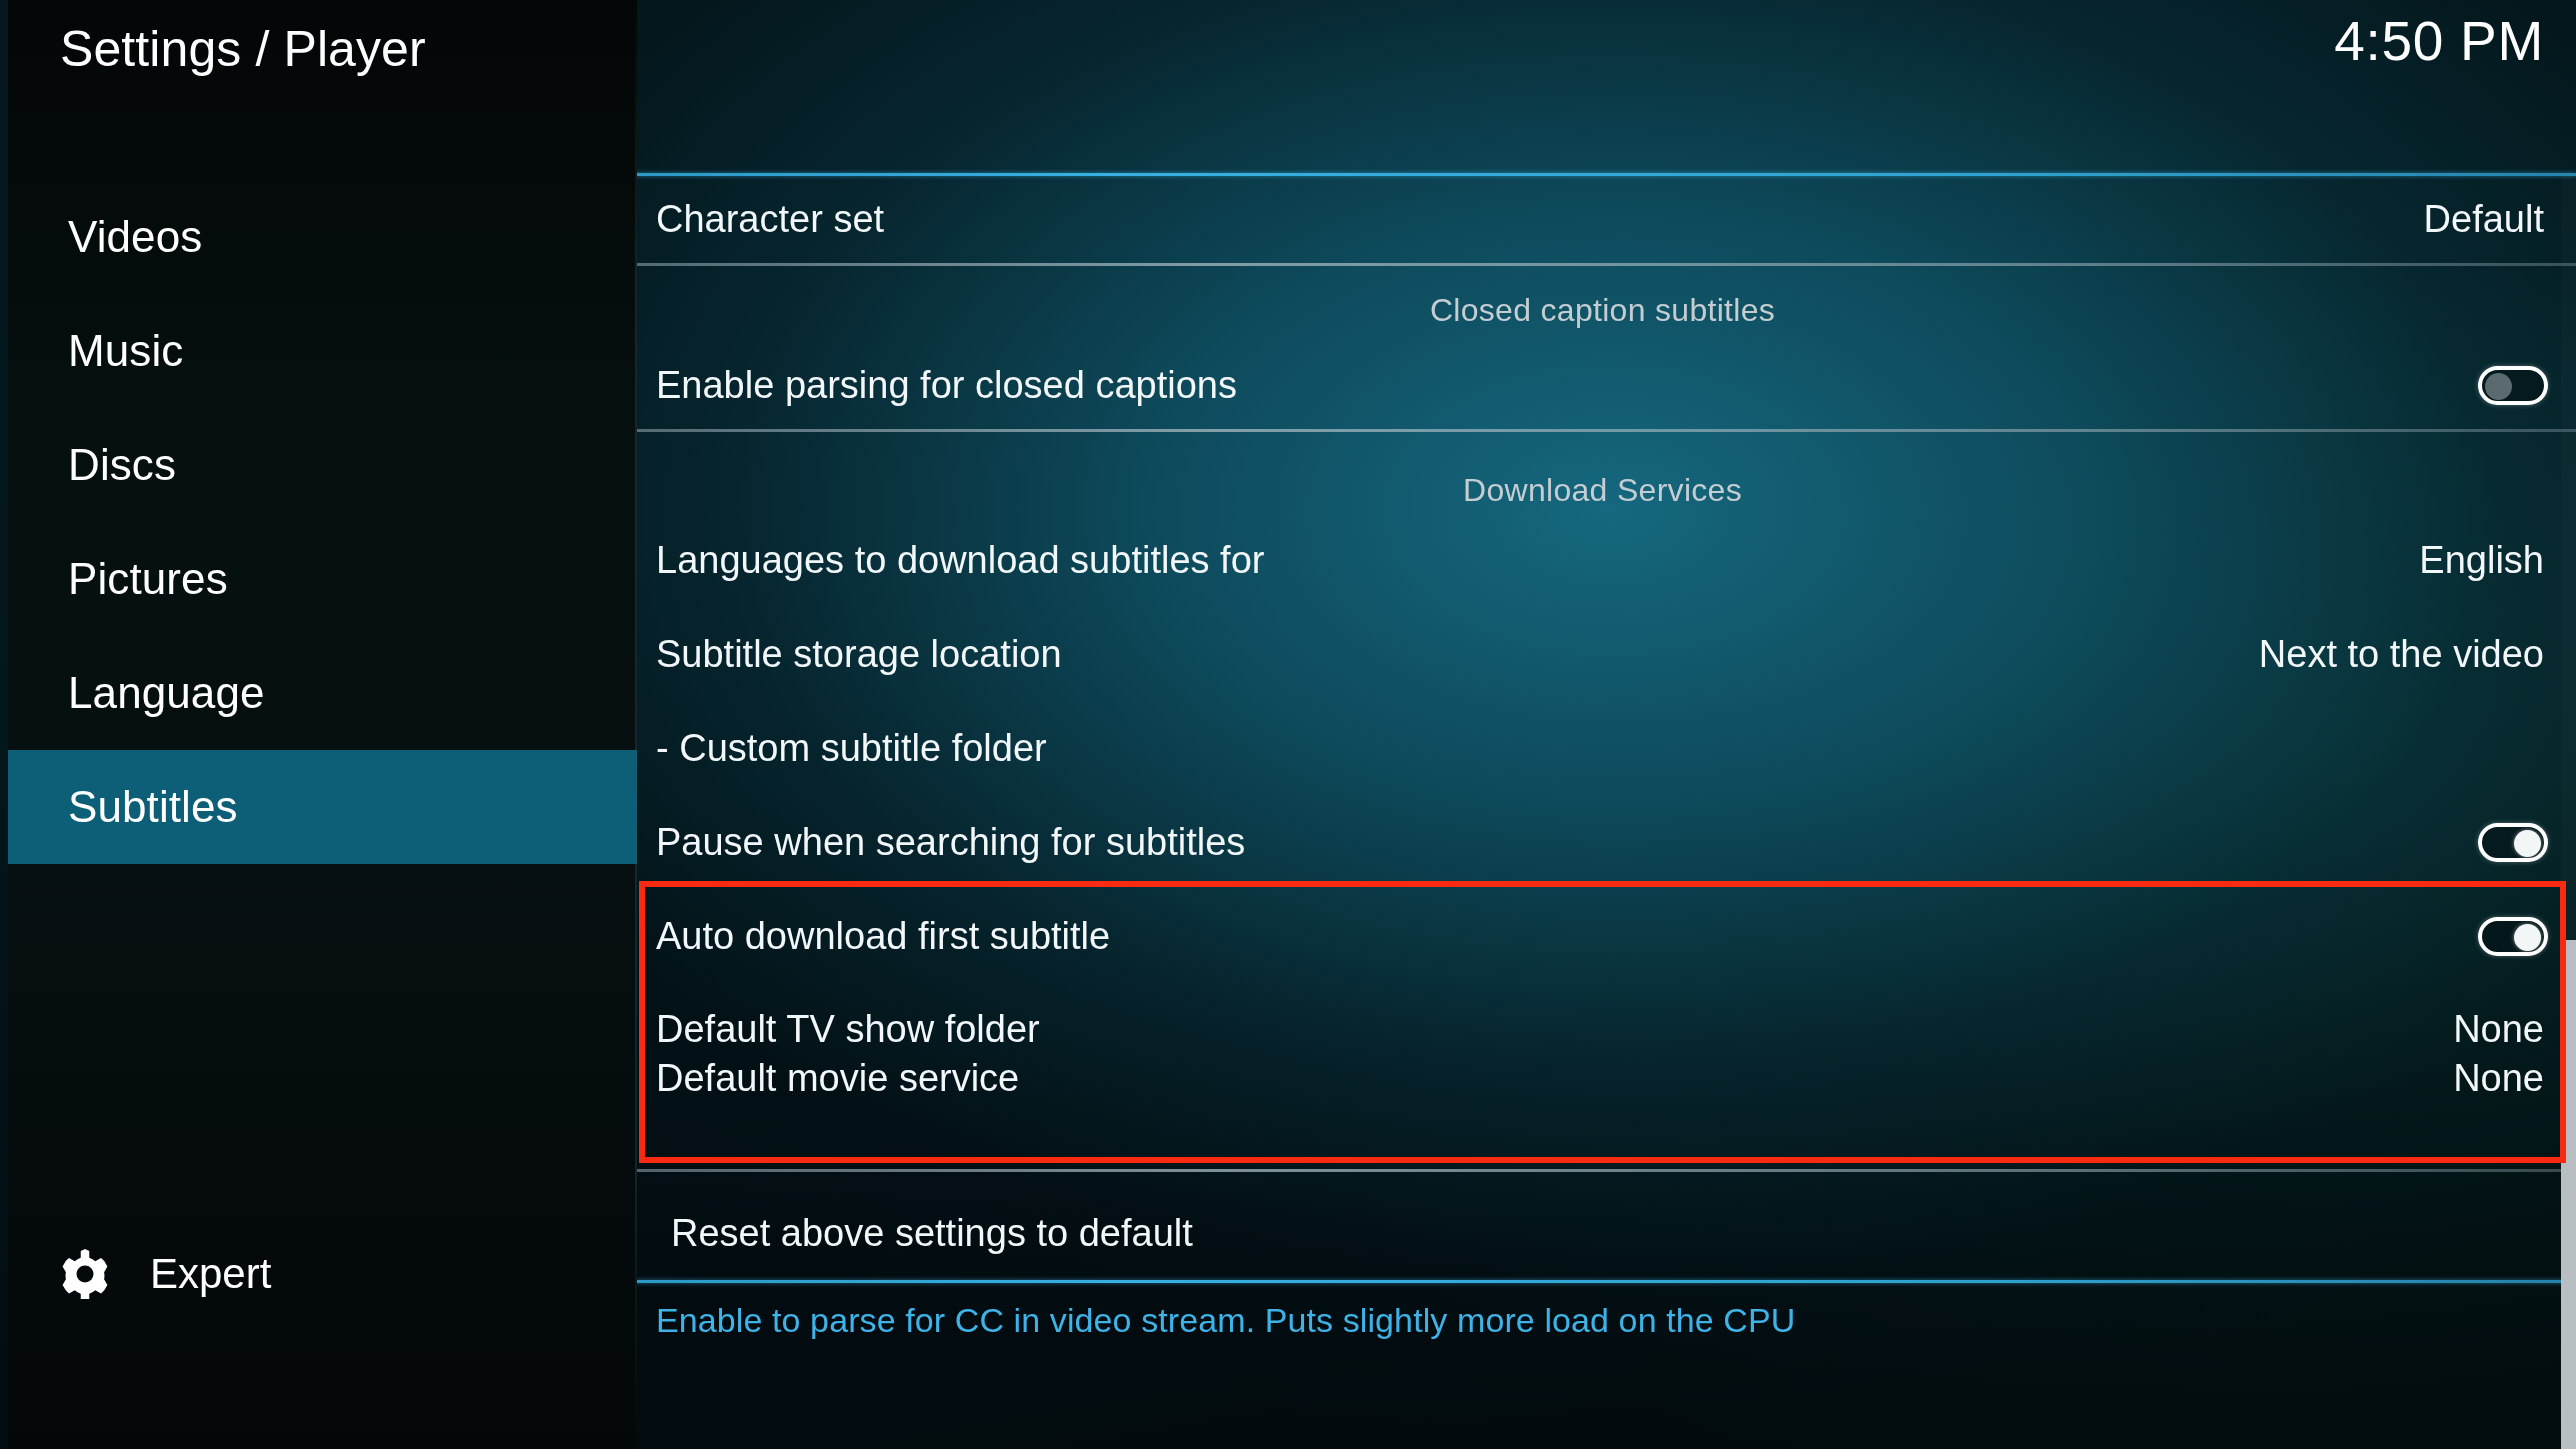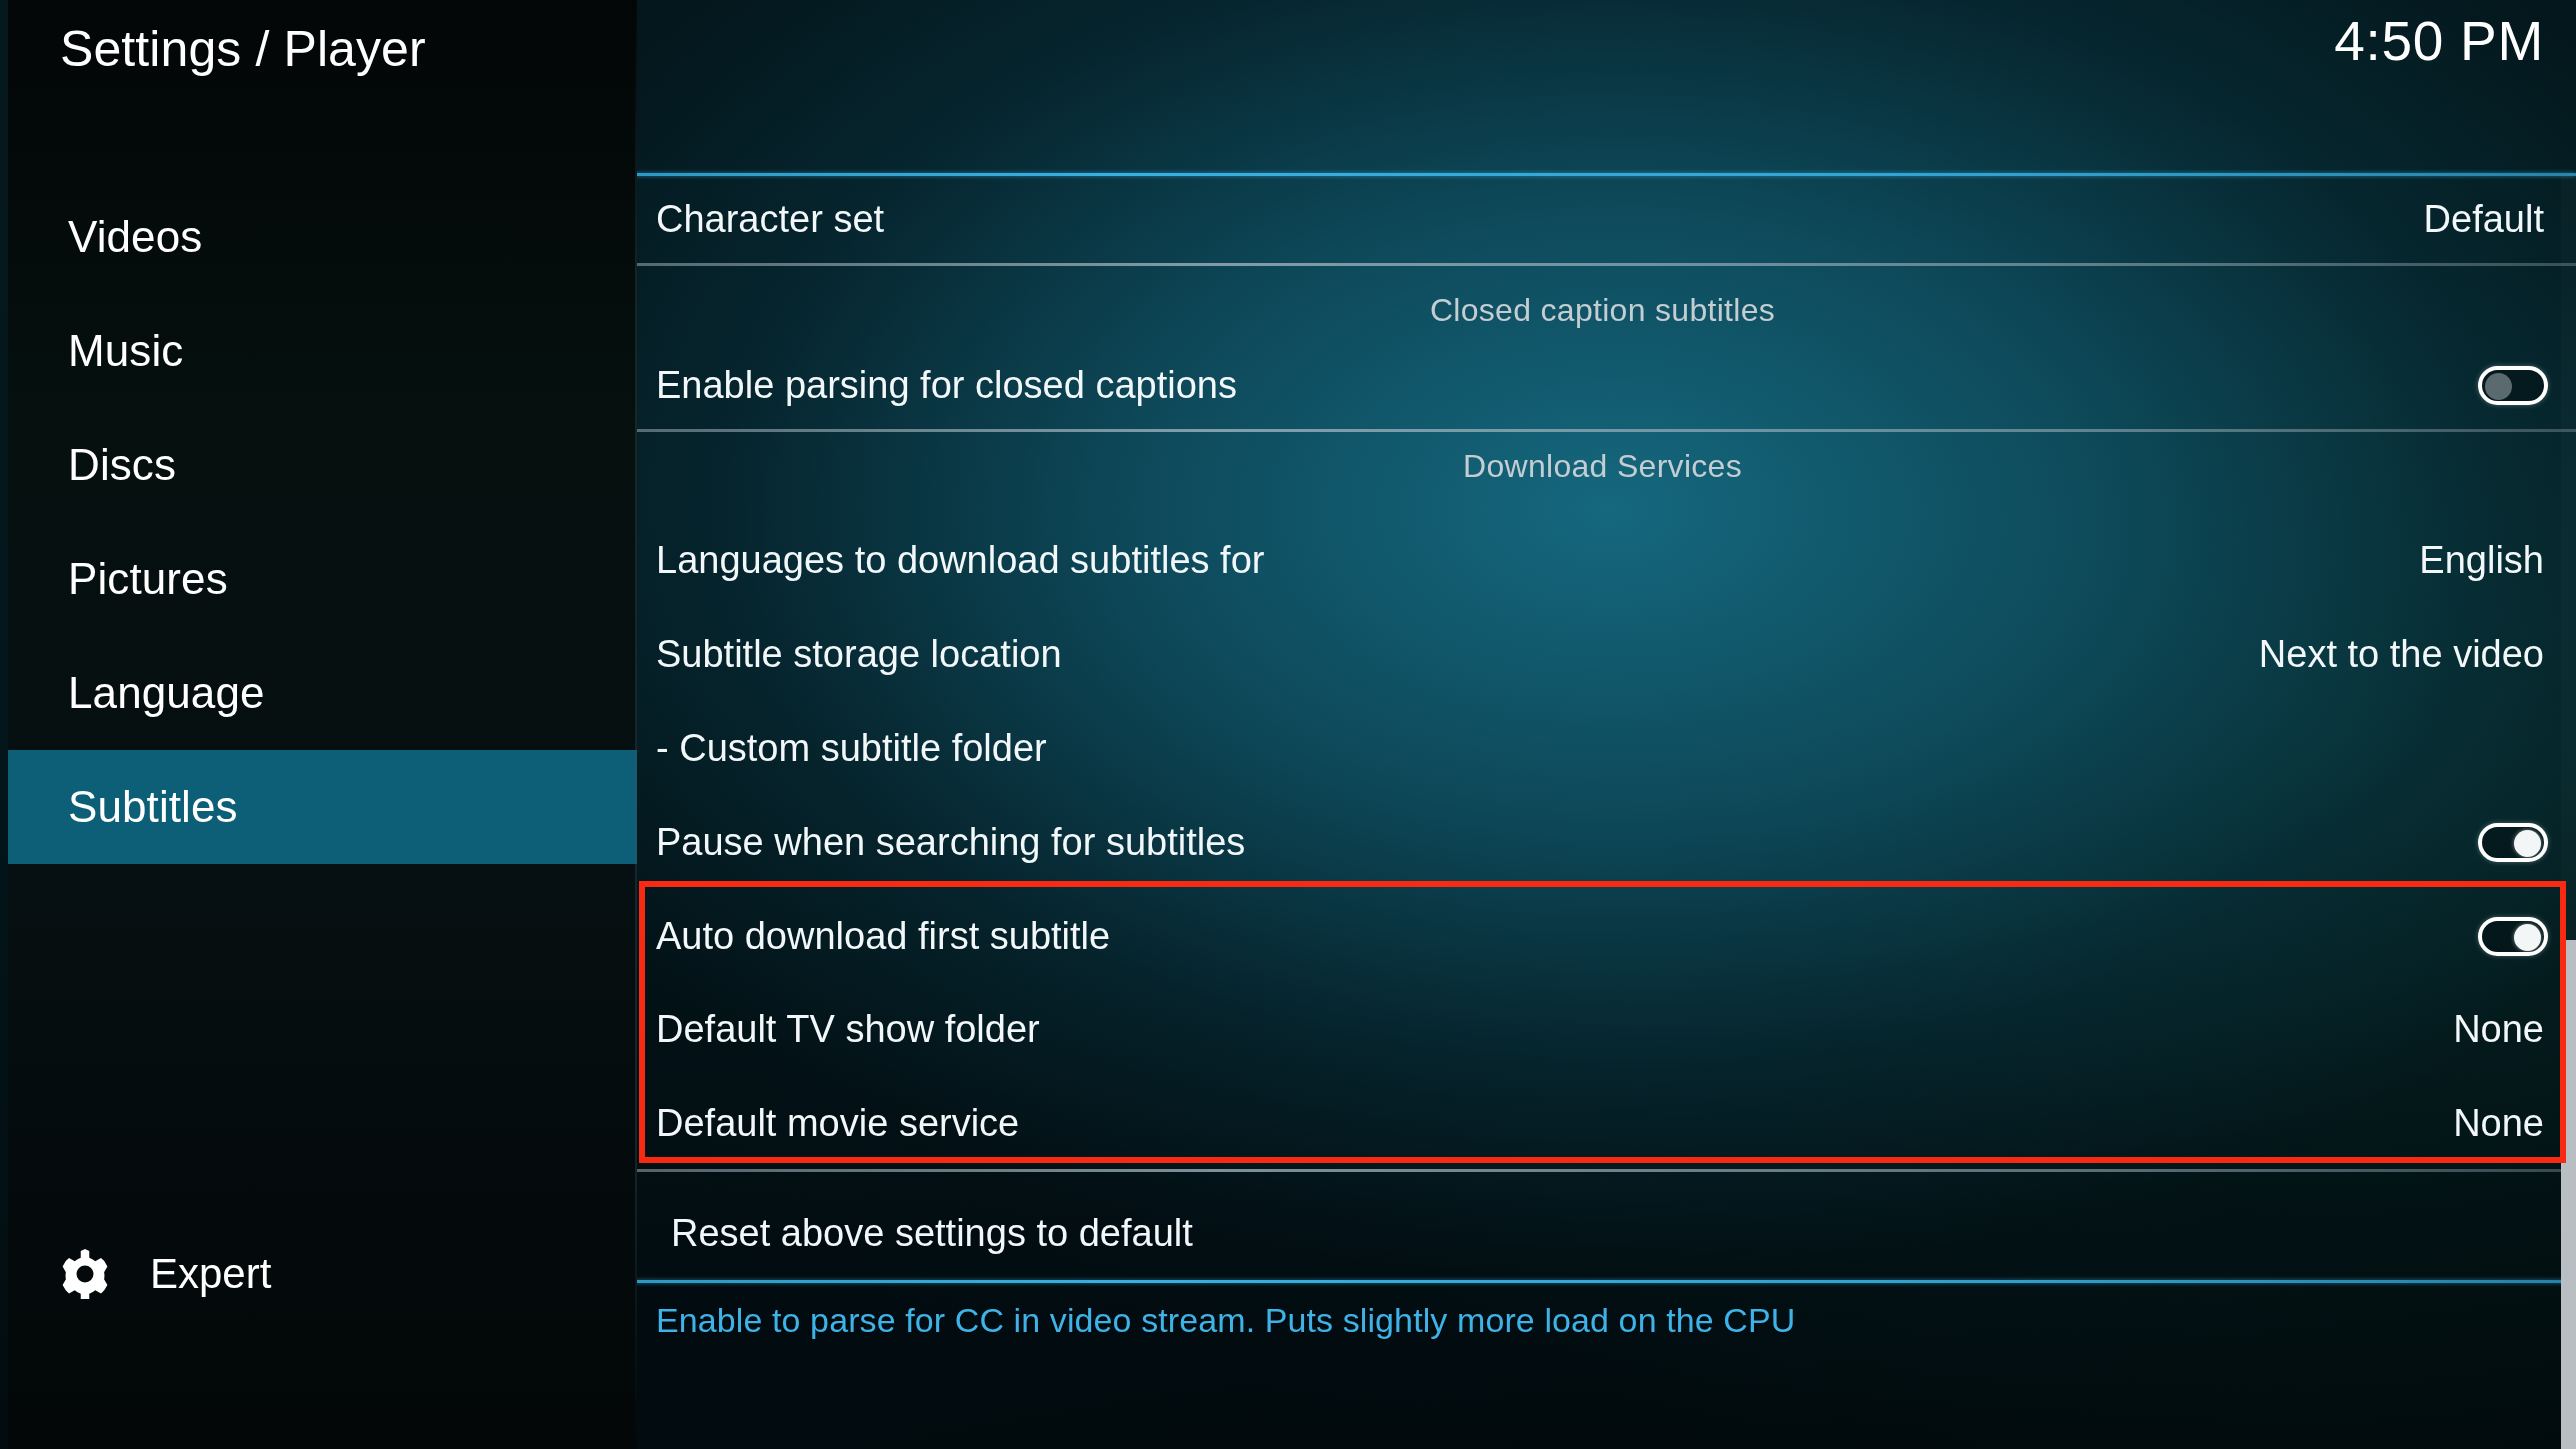--- a/index.html
+++ b/index.html
@@ -202,21 +202,21 @@
 
     <div class="row" style="top:345px; height:81px;">
       <span class="row-label">Enable parsing for closed captions</span>
       <span class="toggle off" style="top:21px;">
         <span class="knob"></span>
       </span>
     </div>
 
     <div class="div-plain" style="top:429px;"></div>
 
-    <div class="section-header" style="top:448px;">Download Services</div>
+    <div class="section-header" style="top:472px;">Download Services</div>
 
     <div class="row" style="top:522px; height:76px;">
       <span class="row-label">Languages to download subtitles for</span>
       <span class="row-value">English</span>
     </div>
 
     <div class="row" style="top:616px; height:76px;">
       <span class="row-label">Subtitle storage location</span>
       <span class="row-value">Next to the video</span>
     </div>
@@ -237,21 +237,21 @@
       <span class="toggle on" style="top:19px;">
         <span class="knob"></span>
       </span>
     </div>
 
     <div class="row" style="top:991px; height:76px;">
       <span class="row-label">Default TV show folder</span>
       <span class="row-value">None</span>
     </div>
 
-    <div class="row" style="top:1085px; height:76px;">
+    <div class="row" style="top:1040px; height:76px;">
       <span class="row-label">Default movie service</span>
       <span class="row-value">None</span>
     </div>
 
     <div class="div-plain" style="top:1169px;"></div>
 
     <div class="row" style="top:1195px; height:76px;margin-left:15px;">
       <span class="row-label">Reset above settings to default</span>
     </div>
 

